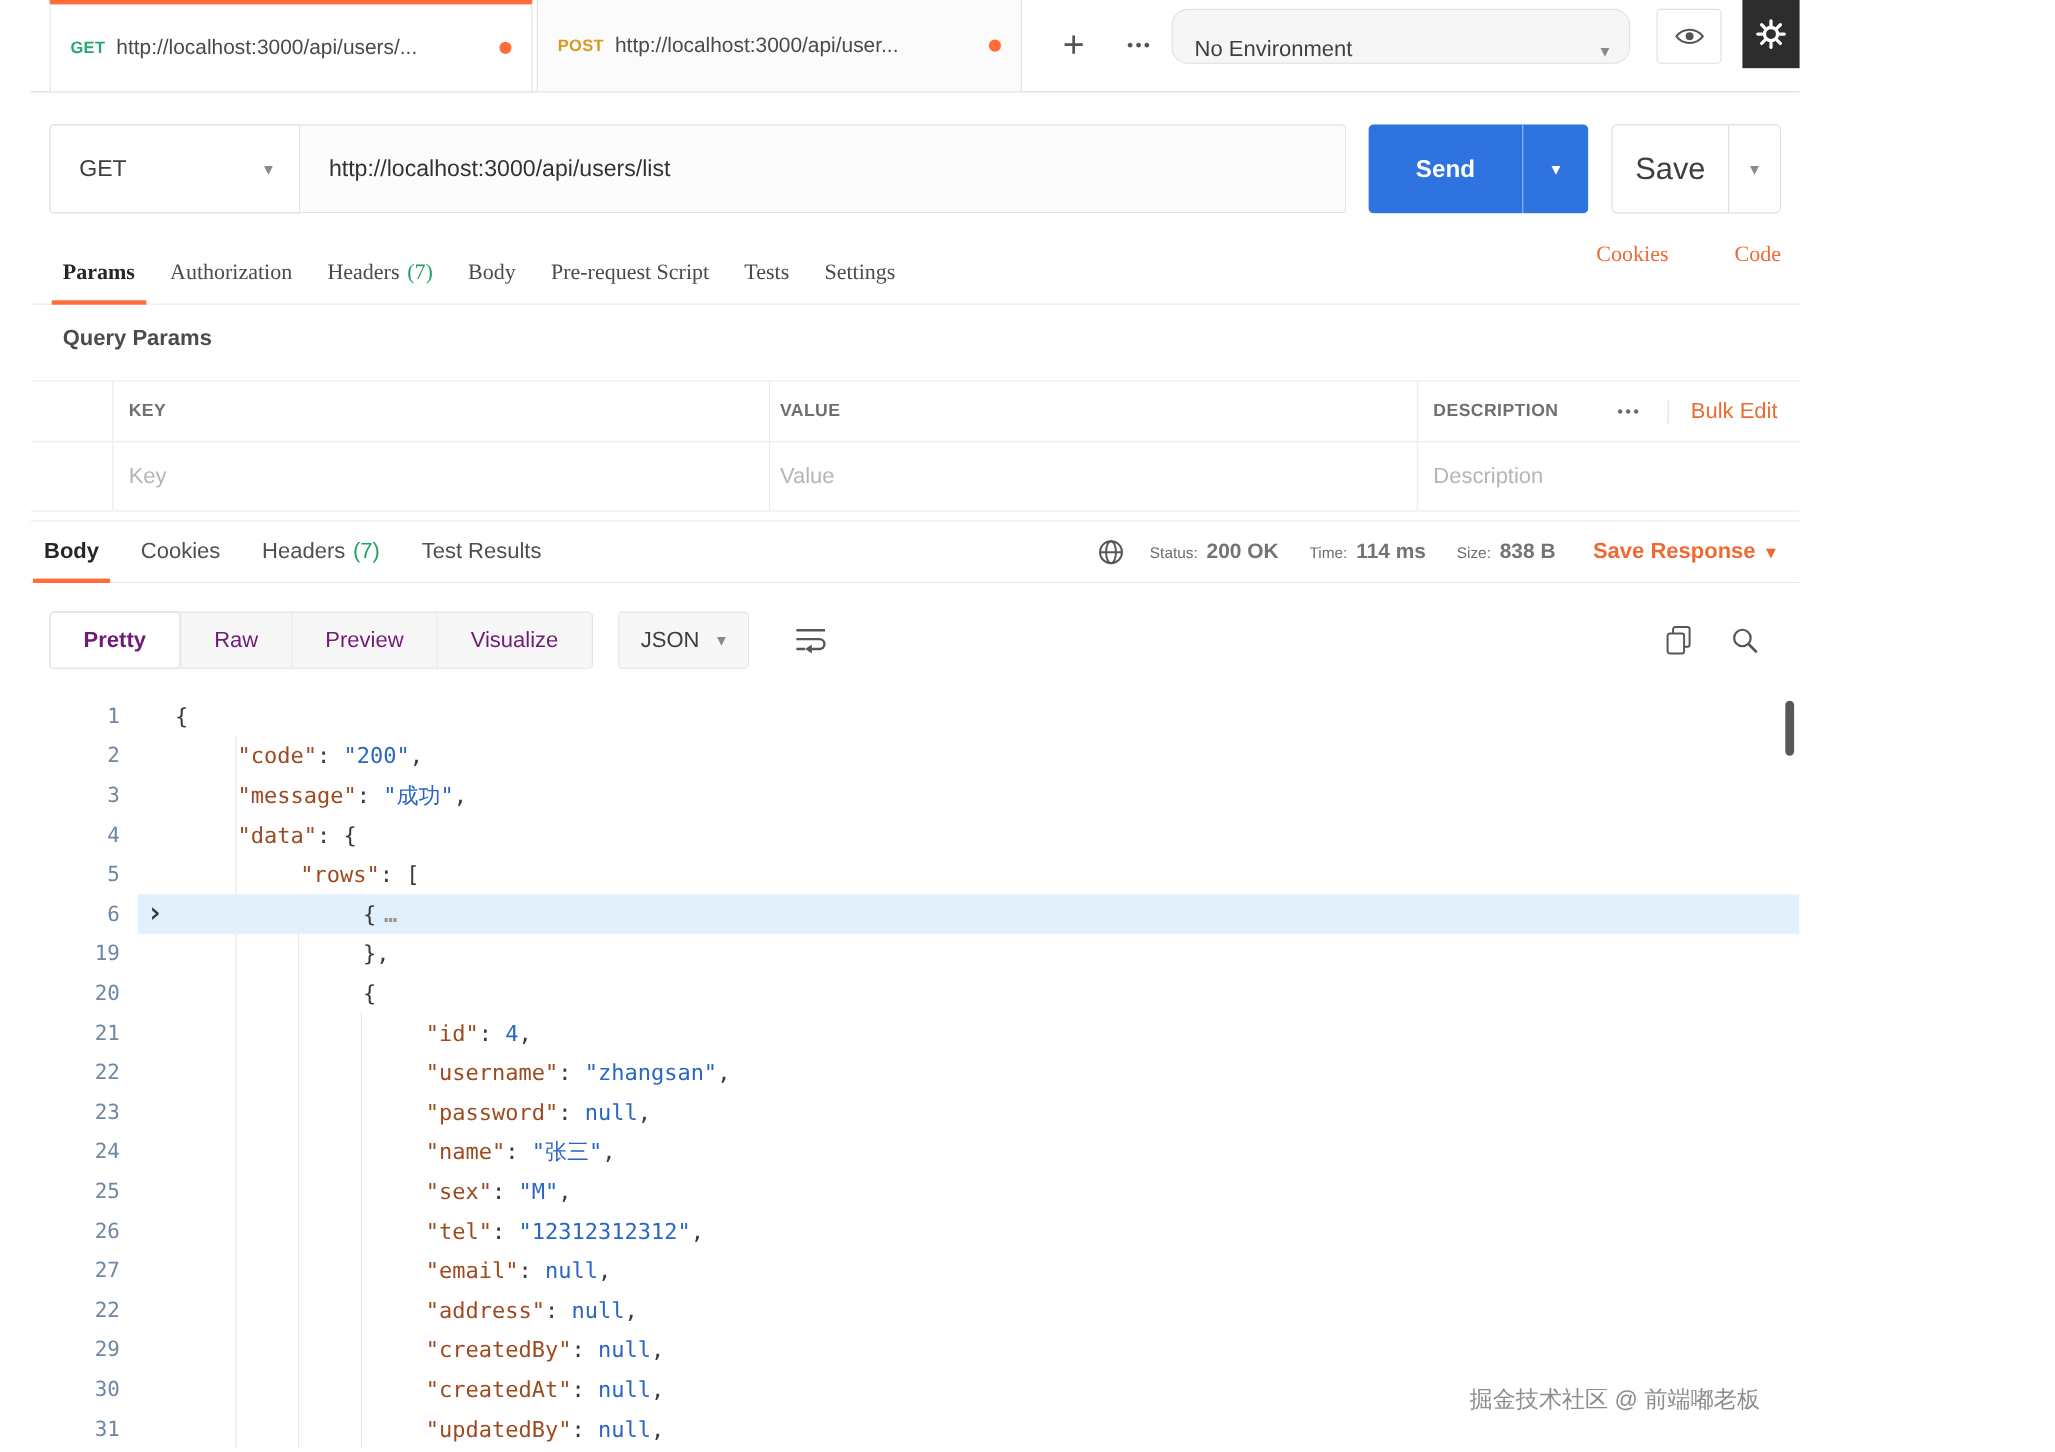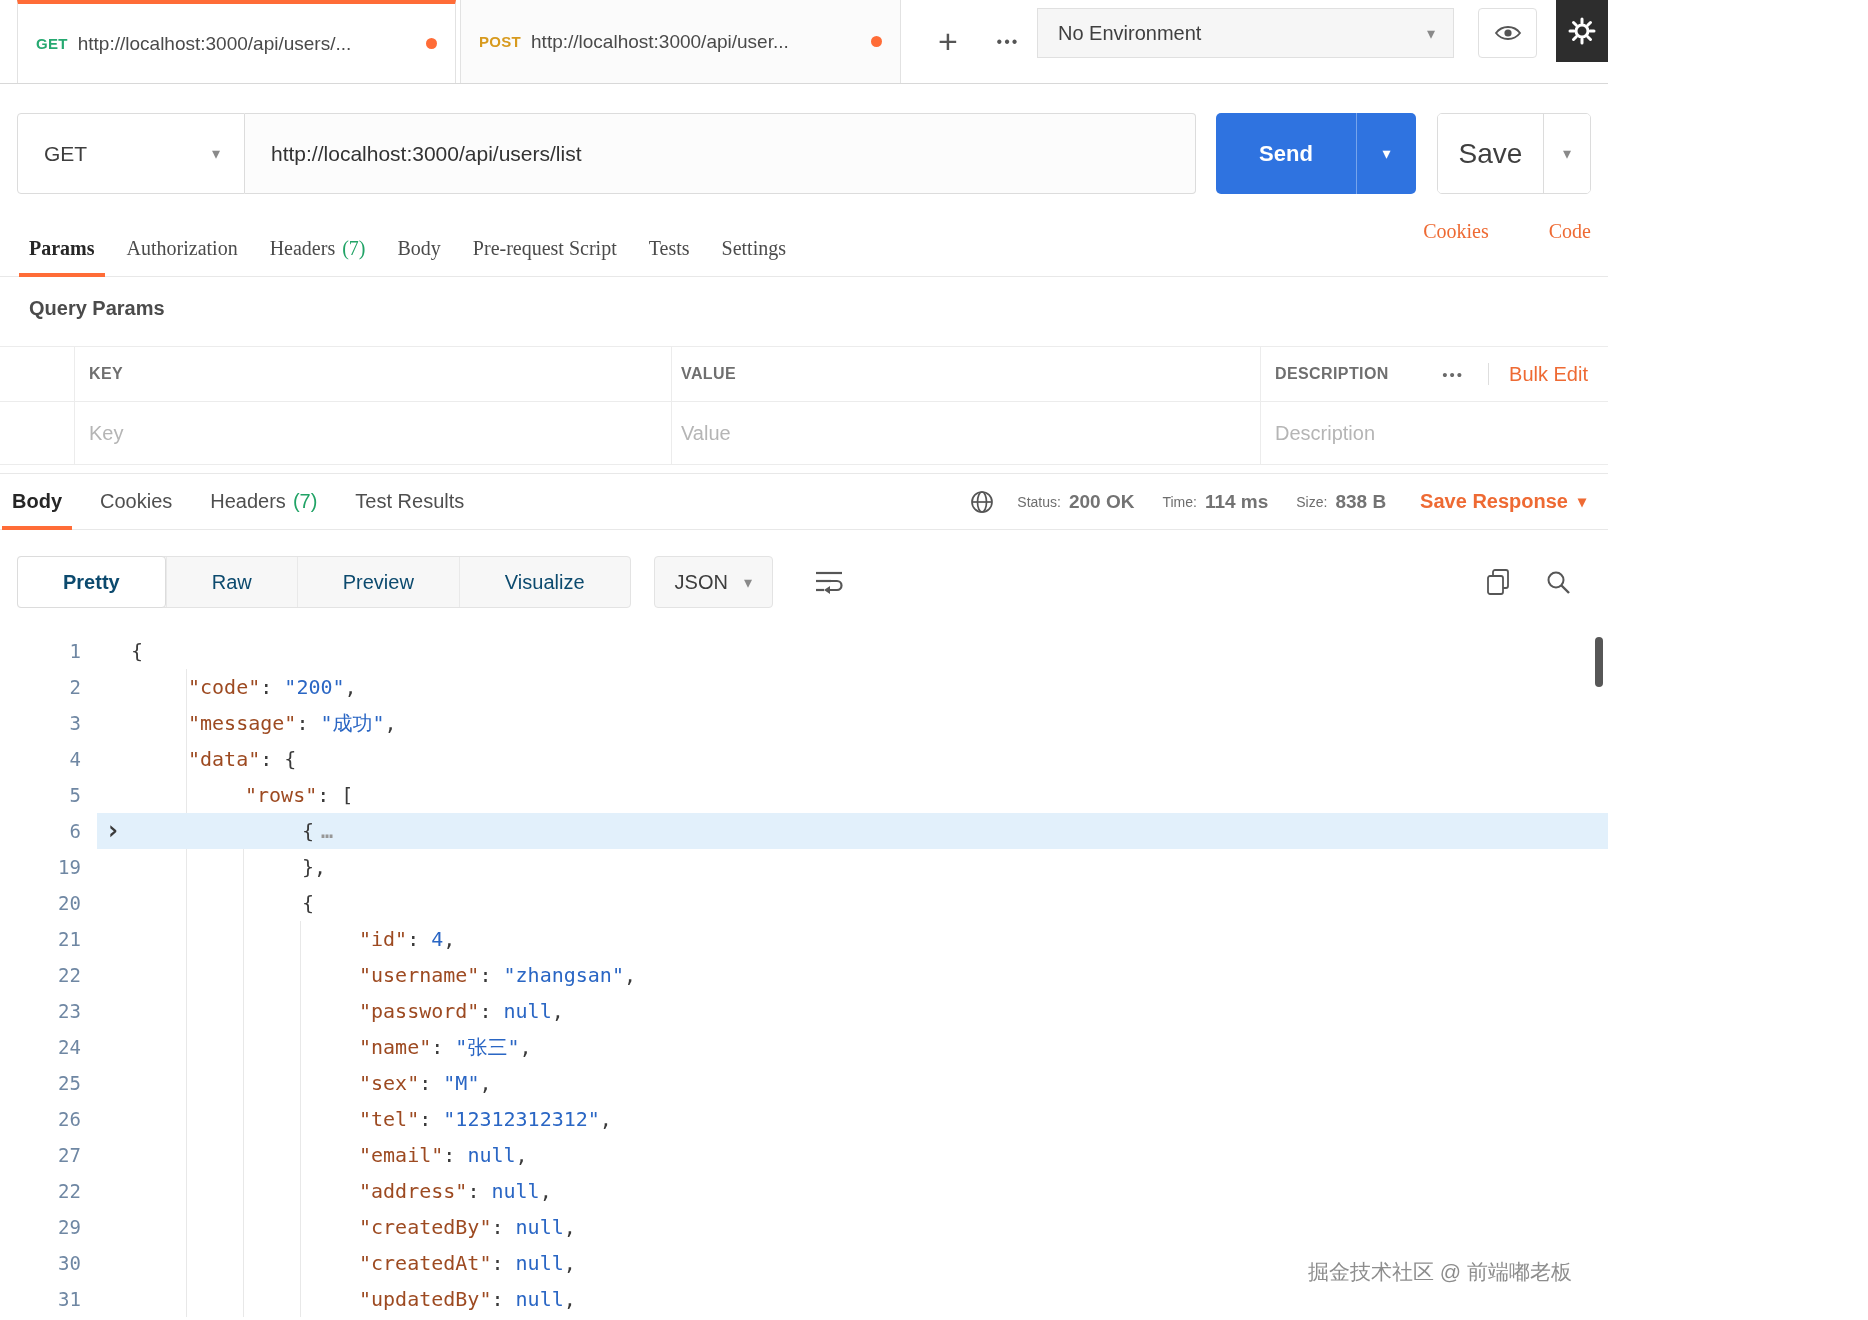--- a/index.html
+++ b/index.html
@@ -1,39 +1,39 @@
 <!DOCTYPE html>
 <html><head>
 <meta charset="utf-8">
 <style>
   * { box-sizing: border-box; margin: 0; padding: 0; }
   html,body { width: 1868px; height: 1320px; background:#fff; overflow:hidden;
     font-family:"Liberation Sans", sans-serif; color:#3c3c3c; }
-  .app { position:relative; width:1608px; height:1320px; }
+  .app { position:relative; width:1608px; height:1320px;margin-left:28px; }
 
   
   .tabbar { position:relative; height:84px; border-bottom:1px solid #d8d8d8;
     display:flex; align-items:stretch; padding-left:17px; background:#fff; }
   .wtab { display:flex; align-items:center; gap:10px; padding:0 18px;
     border-left:1px solid #e2e2e2; border-right:1px solid #e2e2e2;
     width:439px; background:#fbfbfb; cursor:pointer; }
   .wtab.active { background:#fff; border-top:4px solid #ff6c37; }
   .wtab + .wtab { margin-left:4px; width:441px; }
   .wtab-method { font-size:15px; font-weight:700; letter-spacing:.3px; flex:none; }
   .wtab-method.get  { color:#26a971; }
   .wtab-method.post { color:#d79a1e; }
   .wtab-url { font-size:19px; color:#4a4a4a; white-space:nowrap; overflow:hidden; flex:1; }
   .unsaved-dot { flex:none; width:11px; height:11px; border-radius:50%; background:#ff6c37; }
   .iconbtn { border:none; background:none; color:#555; cursor:pointer; align-self:center;
     font-family:inherit; }
   .plusbtn { font-size:34px; font-weight:300; margin-left:25px; width:44px; }
   .morebtn { font-size:16px; letter-spacing:2px; margin-left:14px; width:48px; }
   .env-select { position:absolute; right:154px; top:8px; width:417px; height:50px;
-    background:#f6f6f6; border:1px solid #e0e0e0; border-radius:0;
-    display:flex; align-items:center; justify-content:space-between;
+    background:#f6f6f6; border:1px solid #e0e0e0; border-radius:15px;
+    display:flex; align-items:flex-end; justify-content:space-between;
     padding:0 18px 0 20px; font-size:20px; color:#3f3f3f; cursor:pointer; }
   .caret { color:#8a8a8a; font-size:16px; }
   .eye-btn { position:absolute; right:71px; top:8px; width:59px; height:50px;
     background:#fff; border:1px solid #e0e0e0; border-radius:4px;
     display:flex; align-items:center; justify-content:center; cursor:pointer; }
   .gear-btn { position:absolute; right:0; top:0; width:52px; height:62px;
     background:#2d2d2d; border:none; display:flex; align-items:center;
     justify-content:center; cursor:pointer; }
 
   
@@ -108,21 +108,21 @@
   .mpair { display:flex; align-items:center; }
   .save-response { margin-left:34px; display:flex; align-items:center; gap:10px;
     color:#ee6a33; font-weight:600; font-size:20px; background:none; border:none;
     cursor:pointer; font-family:inherit; }
   .save-response .caret { color:#ee6a33; }
 
   
   .restoolbar { height:97px; display:flex; align-items:center; padding:7px 36px 0 17px; }
   .seg-group { display:flex; height:52px; background:#f7f7f7; border:1px solid #e3e3e3;
     border-radius:4px; align-items:stretch; }
-  .seg { padding:0 45px; display:flex; align-items:center; font-size:20px; color:#0c4a6e;
+  .seg { padding:0 30px; display:flex; align-items:center; font-size:20px; color:#701a75;
     cursor:pointer; border-left:1px solid #e9e9e9; }
   .seg:first-child { border-left:none; }
   .seg.active { background:#fff; border:1px solid #dcdcdc; margin:-1px 0 -1px -1px;
     border-radius:4px; font-weight:600; }
   .fmt-select { margin-left:23px; height:52px; background:#f7f7f7; border:1px solid #e3e3e3;
     border-radius:4px; display:flex; align-items:center; gap:16px; padding:0 20px;
     font-size:20px; color:#3d3d3d; cursor:pointer; }
   .wrap-btn { margin-left:32px; width:48px; height:48px; background:none; border:none;
     display:flex; align-items:center; justify-content:center; cursor:pointer; }
   .tool-right { margin-left:auto; display:flex; align-items:center; gap:34px; }

